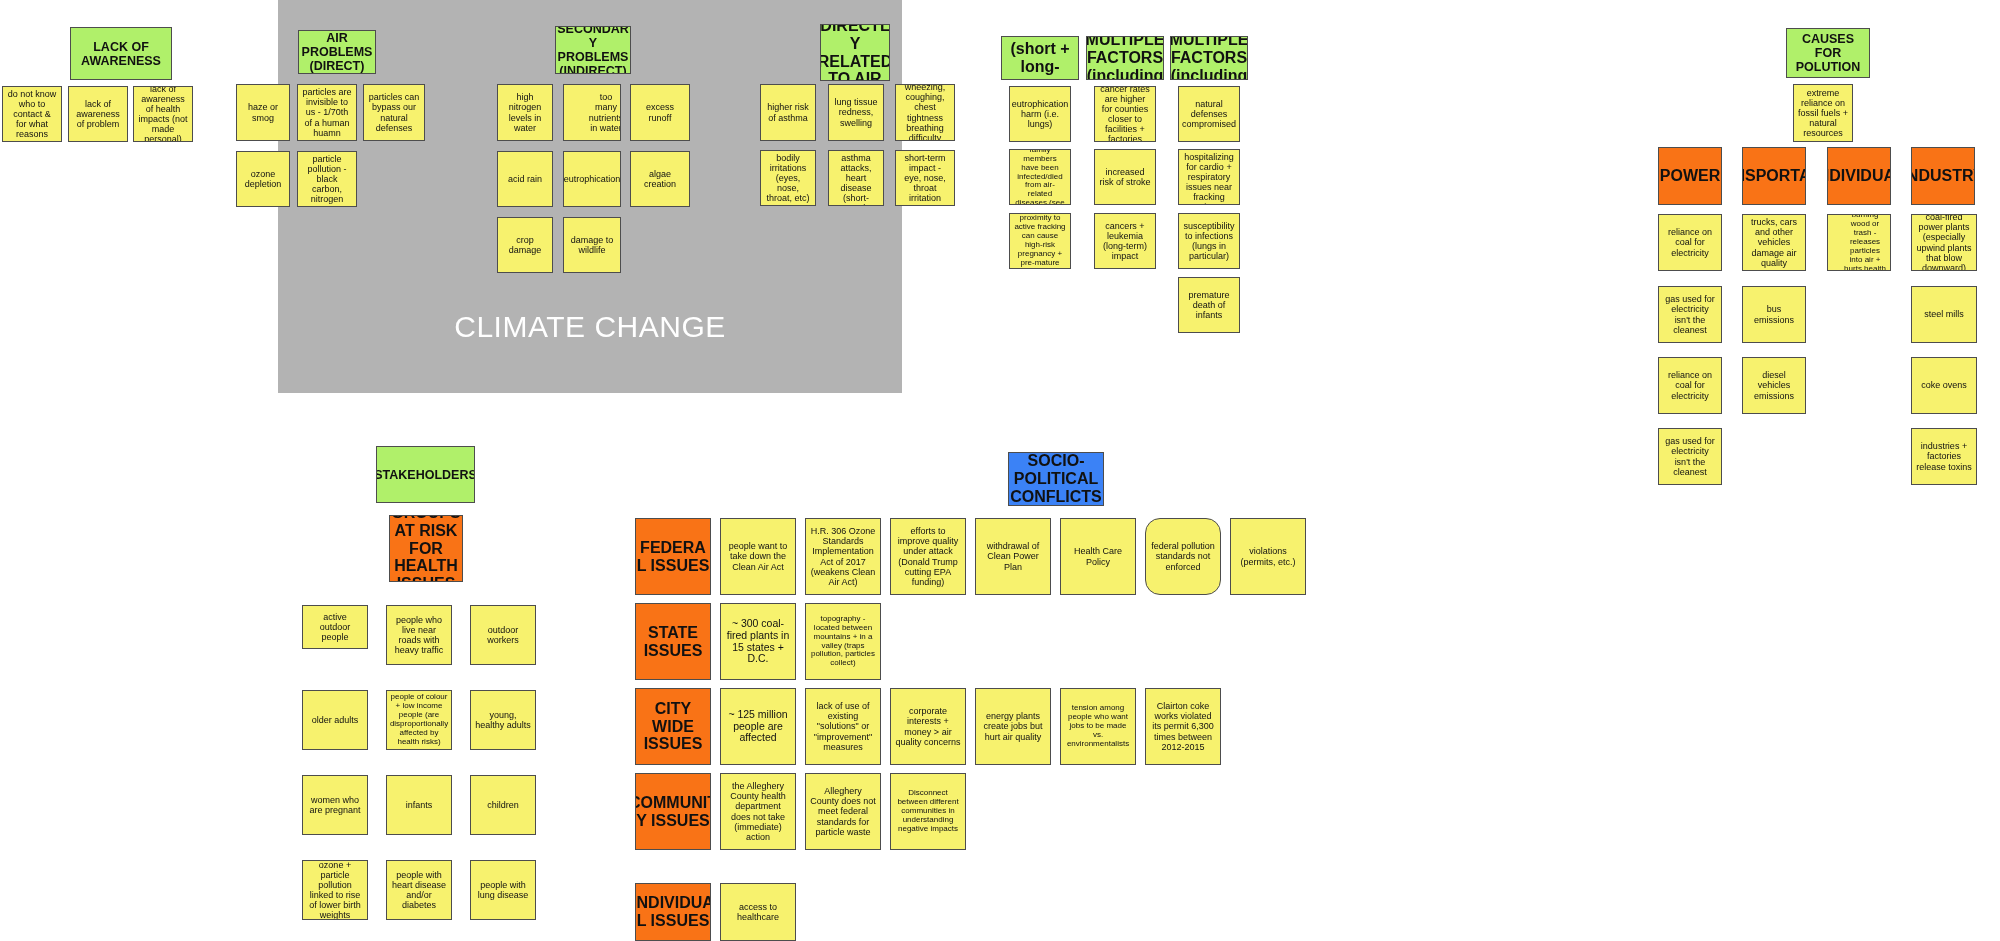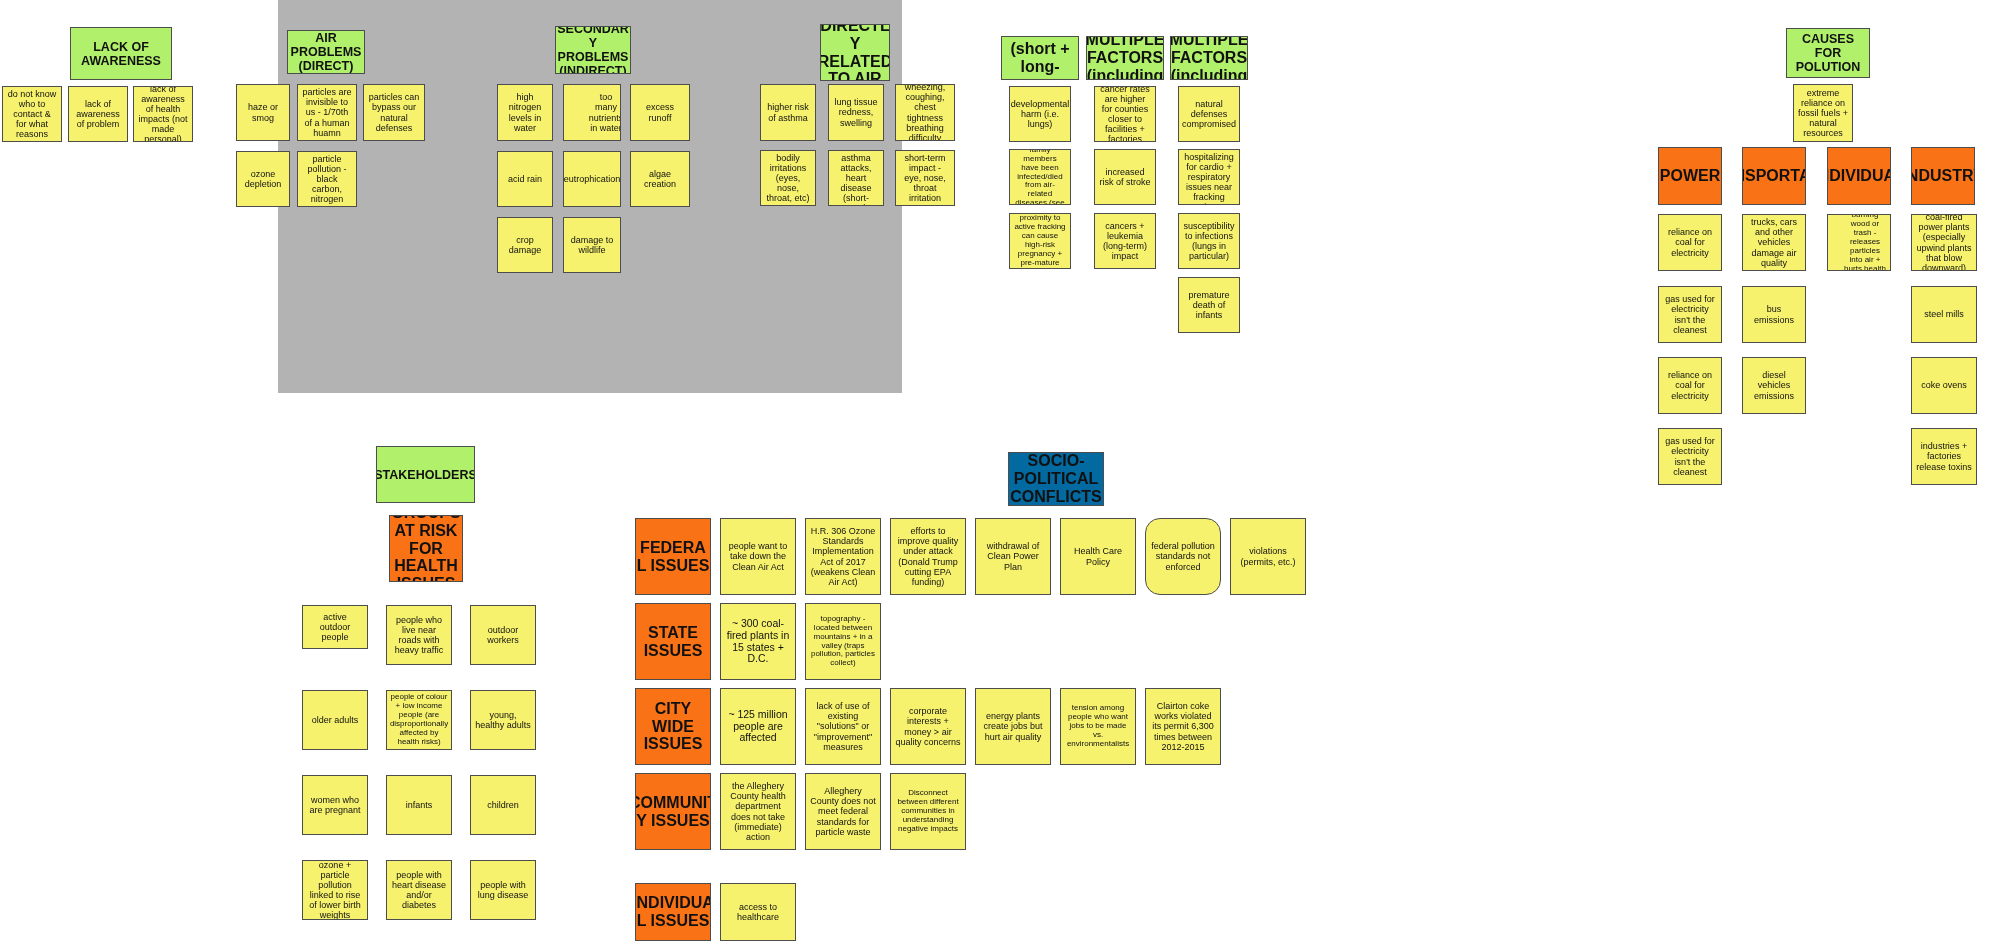--- a/index.html
+++ b/index.html
@@ -43,40 +43,41 @@
     text-align: center;
     padding: 3px 4px;
     line-height: 1.12;
     color: #111111;
     overflow: hidden;
     word-wrap: break-word;
   }
   .note.yellow { background: #f7f26e; }
   .note.green  { background: #b0f06a; font-weight: bold; }
   .note.white  { background: #f97316; font-weight: bold; }
-  .note.cyan   { background: #0369a1; font-weight: bold; }
+  .note.cyan   { background: #3b82f6; font-weight: bold; }
   .fs-sm  { font-size: 10.5px; }
   .fs-xs  { font-size: 9px; }
   .fs-xxs { font-size: 8px; }
   .fs-hdr { font-size: 12.5px; }
   .fs-hdr-sm { font-size: 16px; }
 </style>
 </head>
 <body>
 
 <div id="canvas">
 
   <div class="climate-panel"></div>
+  <div class="climate-label">CLIMATE CHANGE</div>
 
   <div class="note green fs-hdr" style="left:70px; top:27px; width:102px; height:53px;">LACK OF AWARENESS</div>
   <div class="note yellow fs-xs" style="left:2px; top:86px; width:60px; height:56px;">do not know who to contact &amp; for what reasons</div>
   <div class="note yellow fs-xs" style="left:68px; top:86px; width:60px; height:56px;">lack of awareness of problem</div>
   <div class="note yellow fs-xs" style="left:133px; top:86px; width:60px; height:56px;">lack of awareness of health impacts (not made personal)</div>
 
-  <div class="note green fs-hdr" style="left:287px; top:30px; width:78px; height:44px;">AIR PROBLEMS (DIRECT)</div>
+  <div class="note green fs-hdr" style="left:298px; top:30px; width:78px; height:44px;">AIR PROBLEMS (DIRECT)</div>
   <div class="note yellow fs-xs" style="left:236px; top:84px; width:54px; height:57px;">haze or smog</div>
   <div class="note yellow fs-xs" style="left:297px; top:84px; width:60px; height:57px;">particles are invisible to us - 1/70th of a human huamn</div>
   <div class="note yellow fs-xs" style="left:363px; top:84px; width:62px; height:57px;">particles can bypass our natural defenses</div>
   <div class="note yellow fs-xs" style="left:236px; top:151px; width:54px; height:56px;">ozone depletion</div>
   <div class="note yellow fs-xs" style="left:297px; top:151px; width:60px; height:56px;">particle pollution - black carbon, nitrogen</div>
 
   <div class="note green fs-hdr" style="left:555px; top:26px; width:76px; height:48px;">SECONDARY PROBLEMS (INDIRECT)</div>
   <div class="note yellow fs-xs" style="left:497px; top:84px; width:56px; height:57px;">high nitrogen levels in water</div>
   <div class="note yellow fs-xs" style="left:563px; top:84px; width:58px; height:57px;padding-left:32px;">too many nutrients in water</div>
   <div class="note yellow fs-xs" style="left:630px; top:84px; width:60px; height:57px;">excess runoff</div>
@@ -88,21 +89,21 @@
 
   <div class="note green fs-hdr-sm" style="left:820px; top:24px; width:70px; height:57px;">SEEN AS DIRECTLY RELATED TO AIR QUALITY</div>
   <div class="note yellow fs-xs" style="left:760px; top:84px; width:56px; height:57px;">higher risk of asthma</div>
   <div class="note yellow fs-xs" style="left:828px; top:84px; width:56px; height:57px;">lung tissue redness, swelling</div>
   <div class="note yellow fs-xs" style="left:895px; top:84px; width:60px; height:57px;">wheezing, coughing, chest tightness breathing difficulty</div>
   <div class="note yellow fs-xs" style="left:760px; top:150px; width:56px; height:56px;">bodily irritations (eyes, nose, throat, etc)</div>
   <div class="note yellow fs-xs" style="left:828px; top:150px; width:56px; height:56px;">risk for asthma attacks, heart disease (short-term)</div>
   <div class="note yellow fs-xs" style="left:895px; top:150px; width:60px; height:56px;">short-term impact - eye, nose, throat irritation</div>
 
   <div class="note green fs-hdr-sm" style="left:1001px; top:36px; width:78px; height:44px;">HEALTH RISKS (short + long-term issues)</div>
-  <div class="note yellow fs-xs" style="left:1009px; top:86px; width:62px; height:56px;">developmental harm (i.e. lungs)</div>
+  <div class="note yellow fs-xs" style="left:1009px; top:86px; width:62px; height:56px;">eutrophication harm (i.e. lungs)</div>
   <div class="note yellow fs-xxs" style="left:1009px; top:149px; width:62px; height:56px;">numerous family members have been infected/died from air-related diseases (see article)</div>
   <div class="note yellow fs-xxs" style="left:1009px; top:213px; width:62px; height:56px;">maternal proximity to active fracking can cause high-risk pregnancy + pre-mature births</div>
 
   <div class="note green fs-hdr-sm" style="left:1086px; top:36px; width:78px; height:44px;">CAUSED BY MULTIPLE FACTORS (including air quality)</div>
   <div class="note yellow fs-xs" style="left:1094px; top:86px; width:62px; height:56px;">cancer rates are higher for counties closer to facilities + factories</div>
   <div class="note yellow fs-xs" style="left:1094px; top:149px; width:62px; height:56px;">increased risk of stroke</div>
   <div class="note yellow fs-xs" style="left:1094px; top:213px; width:62px; height:56px;">cancers + leukemia (long-term) impact</div>
 
   <div class="note green fs-hdr-sm" style="left:1170px; top:36px; width:78px; height:44px;">CAUSED BY MULTIPLE FACTORS (including air quality)</div>
   <div class="note yellow fs-xs" style="left:1178px; top:86px; width:62px; height:56px;">natural defenses compromised</div>

